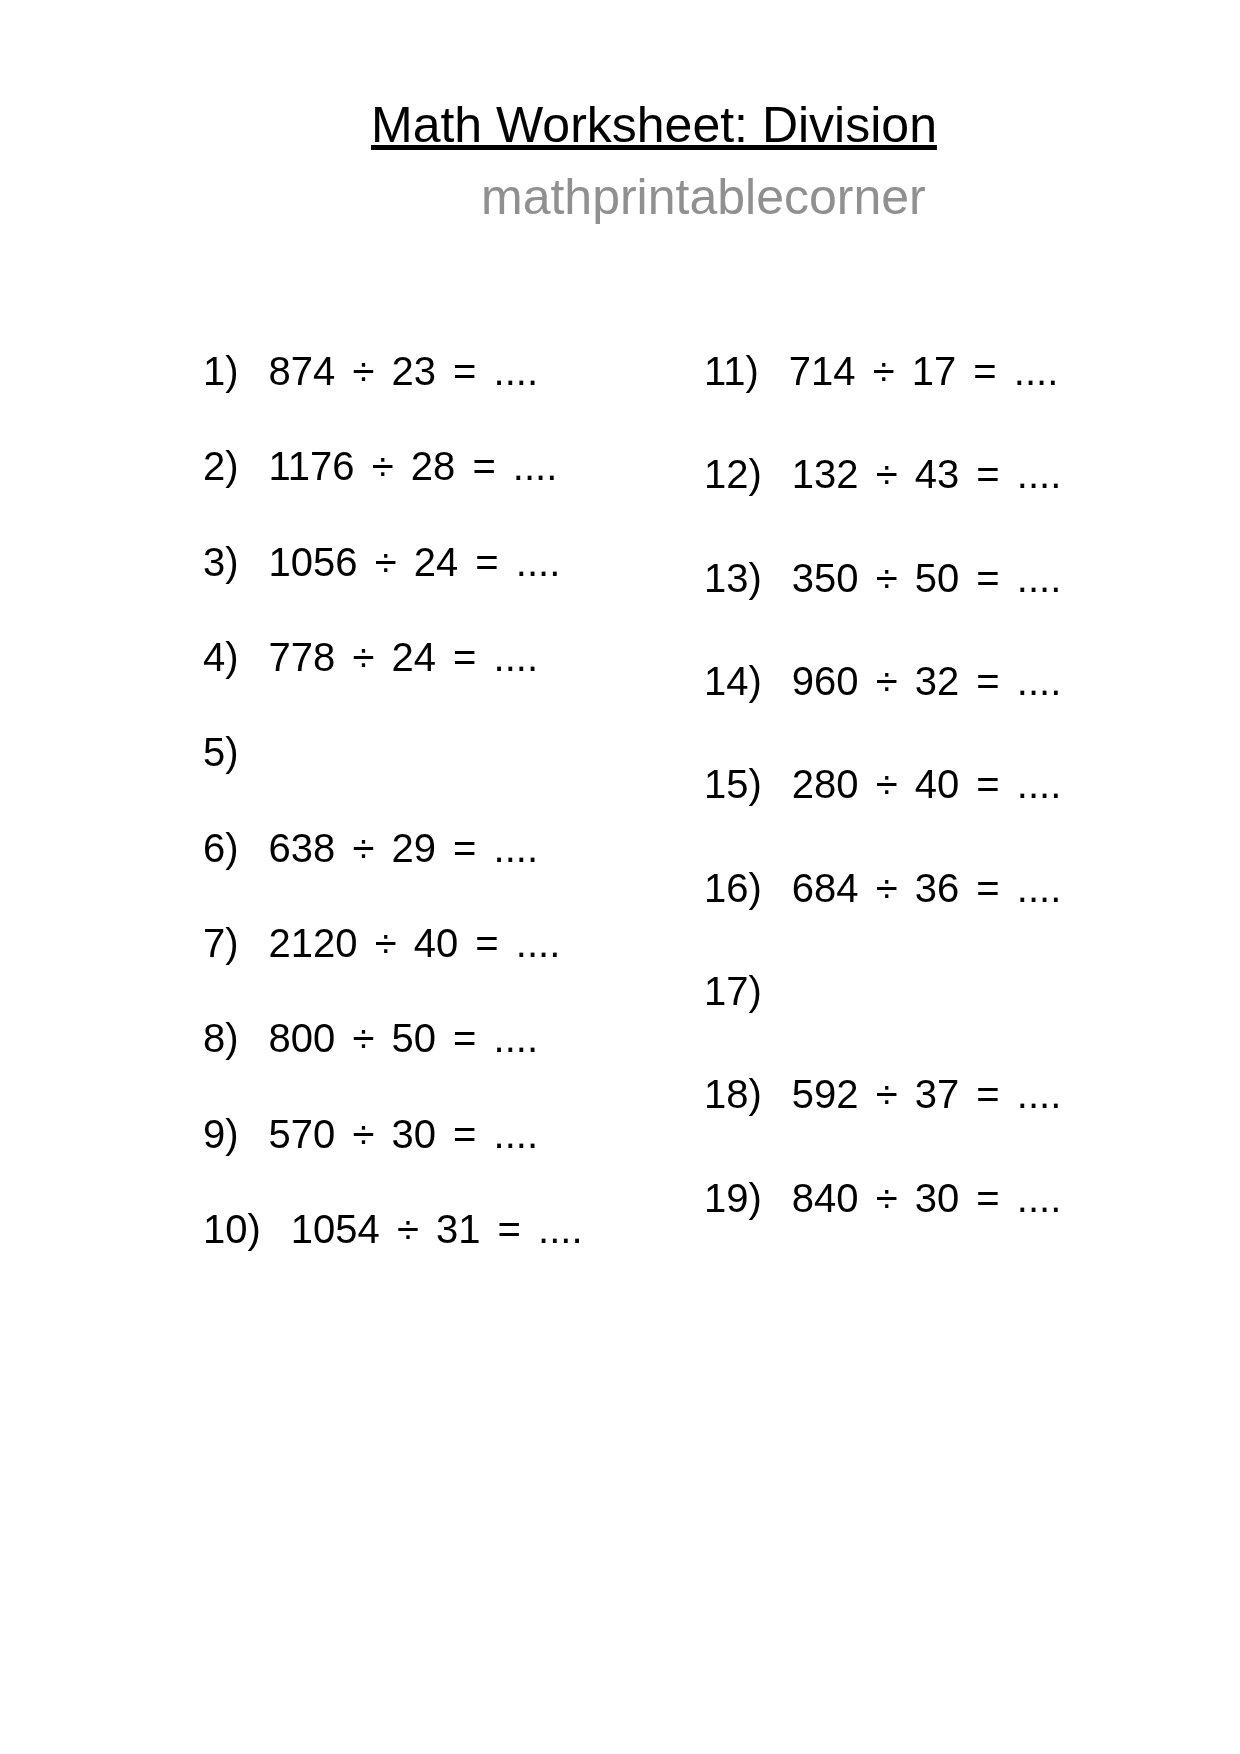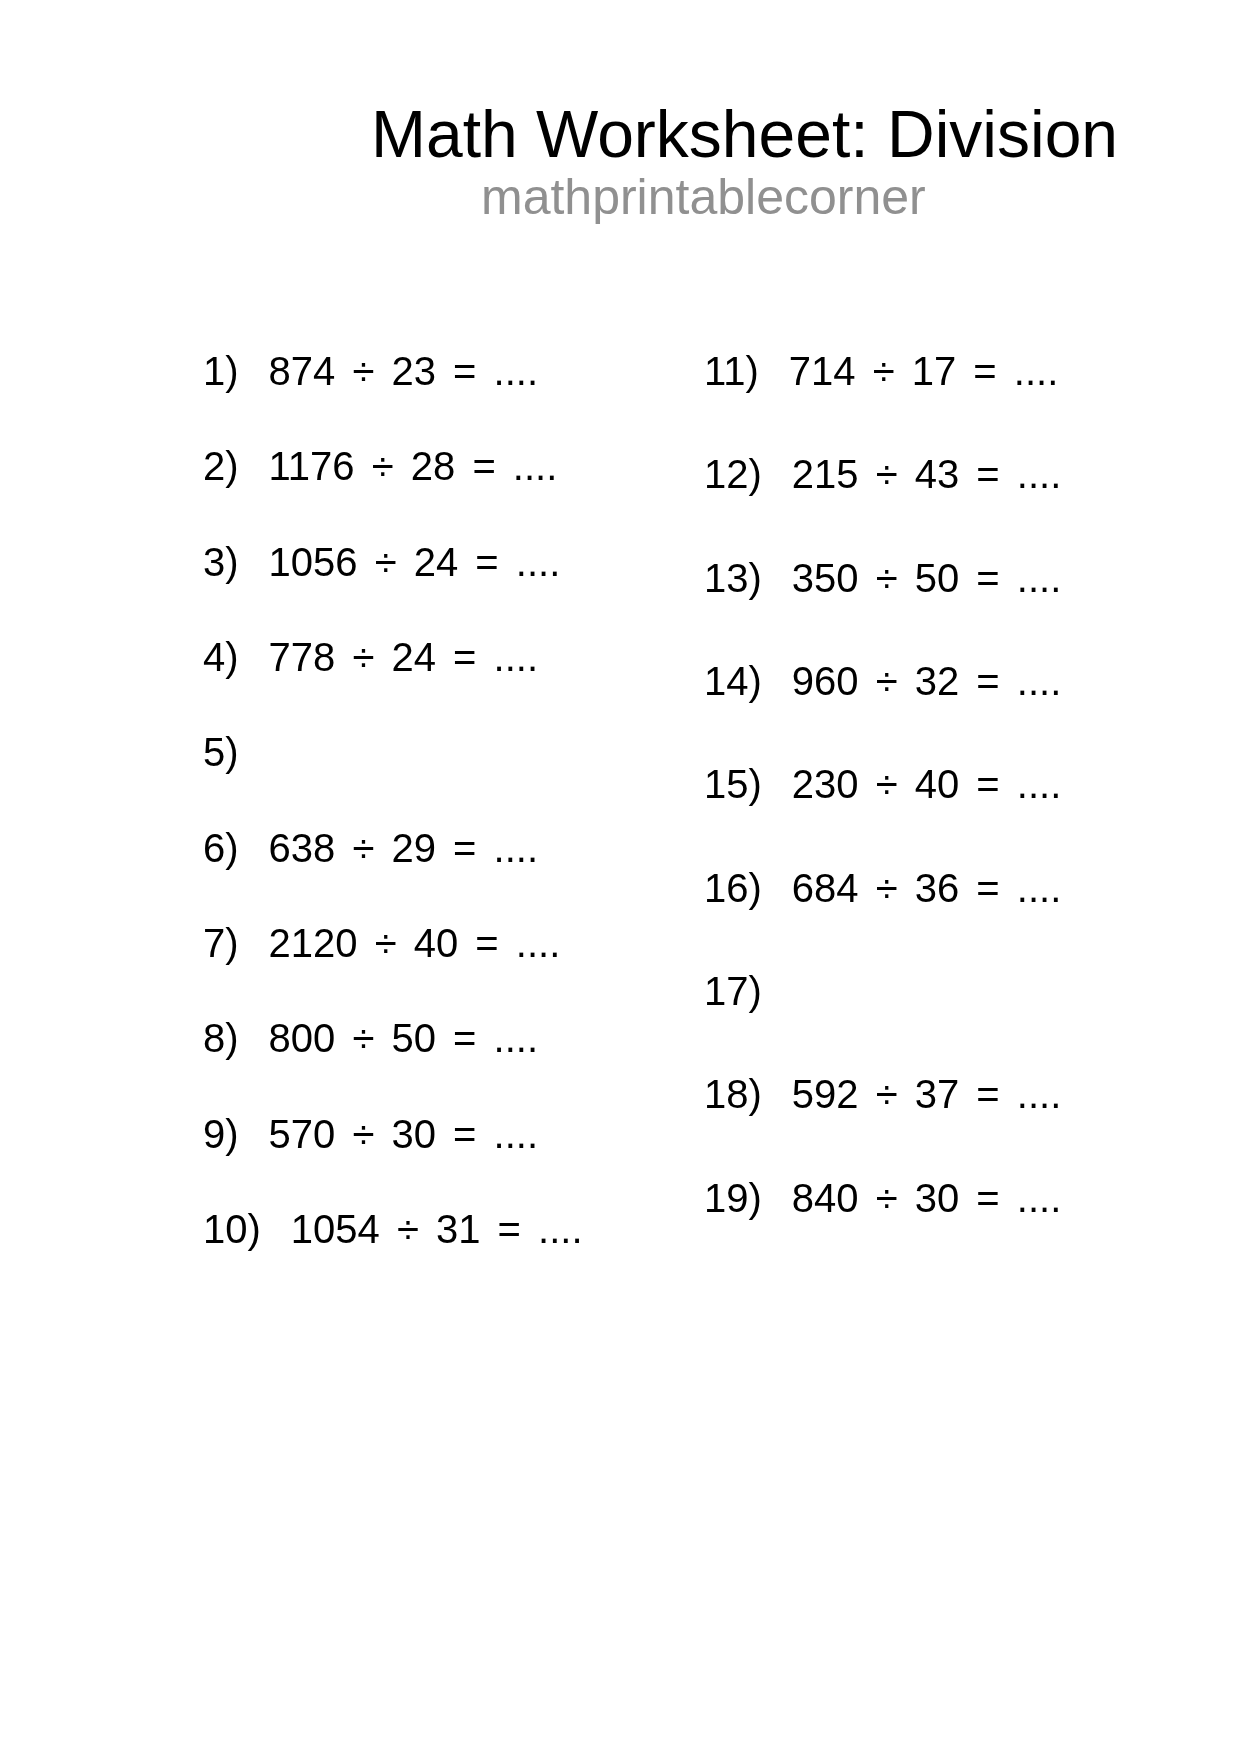--- a/index.html
+++ b/index.html
@@ -12,25 +12,26 @@
     overflow: hidden;
   }
   .page {
     position: absolute; left: 0; top: 0;
     width: 1240px; height: 1754px;
     background: #ffffff;
   }
   .title {
     position: absolute;
     left: 371px; top: 98px;
-    font-size: 66px;
+    font-size: 50px;
     line-height: 1.1;
     color: #000000;
     white-space: nowrap;
     font-weight: normal;
+    text-decoration: underline;
   }
   .subtitle {
     position: absolute;
     left: 481px; top: 170px;
     font-size: 50px;
     line-height: 1.1;
     color: #909090;
     white-space: nowrap;
   }
   .col {
@@ -102,33 +103,33 @@
       </div>
   </div>
 
   <div class="col col-right">
     <div class="row">
         <span class="num">11)</span>
         <span class="expr">714 ÷ 17 = ....</span>
       </div>
     <div class="row">
         <span class="num">12)</span>
-        <span class="expr">215 ÷ 43 = ....</span>
+        <span class="expr">132 ÷ 43 = ....</span>
       </div>
     <div class="row">
         <span class="num">13)</span>
         <span class="expr">350 ÷ 50 = ....</span>
       </div>
     <div class="row">
         <span class="num">14)</span>
         <span class="expr">960 ÷ 32 = ....</span>
       </div>
     <div class="row">
         <span class="num">15)</span>
-        <span class="expr">230 ÷ 40 = ....</span>
+        <span class="expr">280 ÷ 40 = ....</span>
       </div>
     <div class="row">
         <span class="num">16)</span>
         <span class="expr">684 ÷ 36 = ....</span>
       </div>
     <div class="row">
         <span class="num">17)</span>
       </div>
     <div class="row">
         <span class="num">18)</span>

